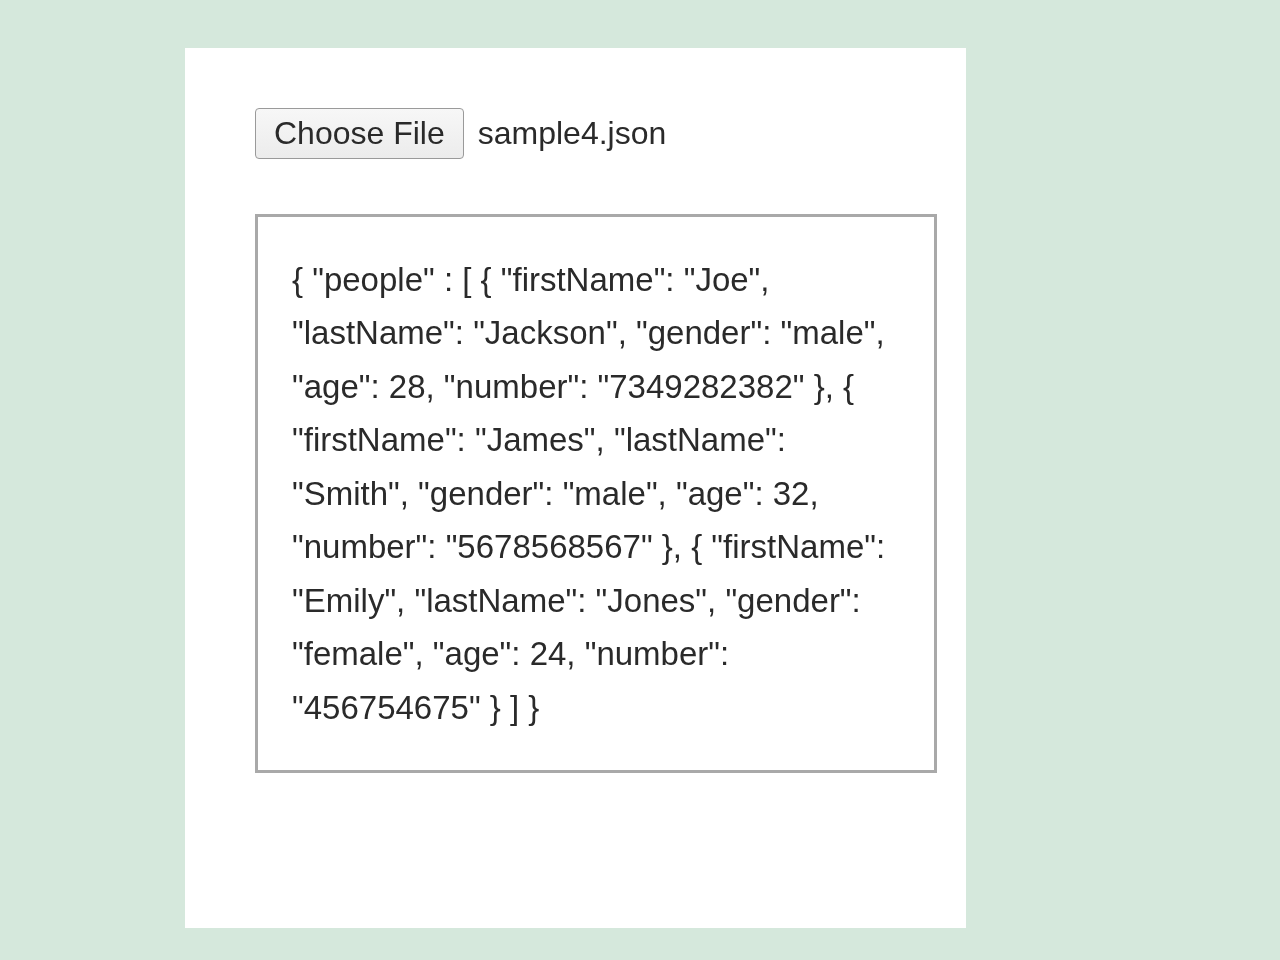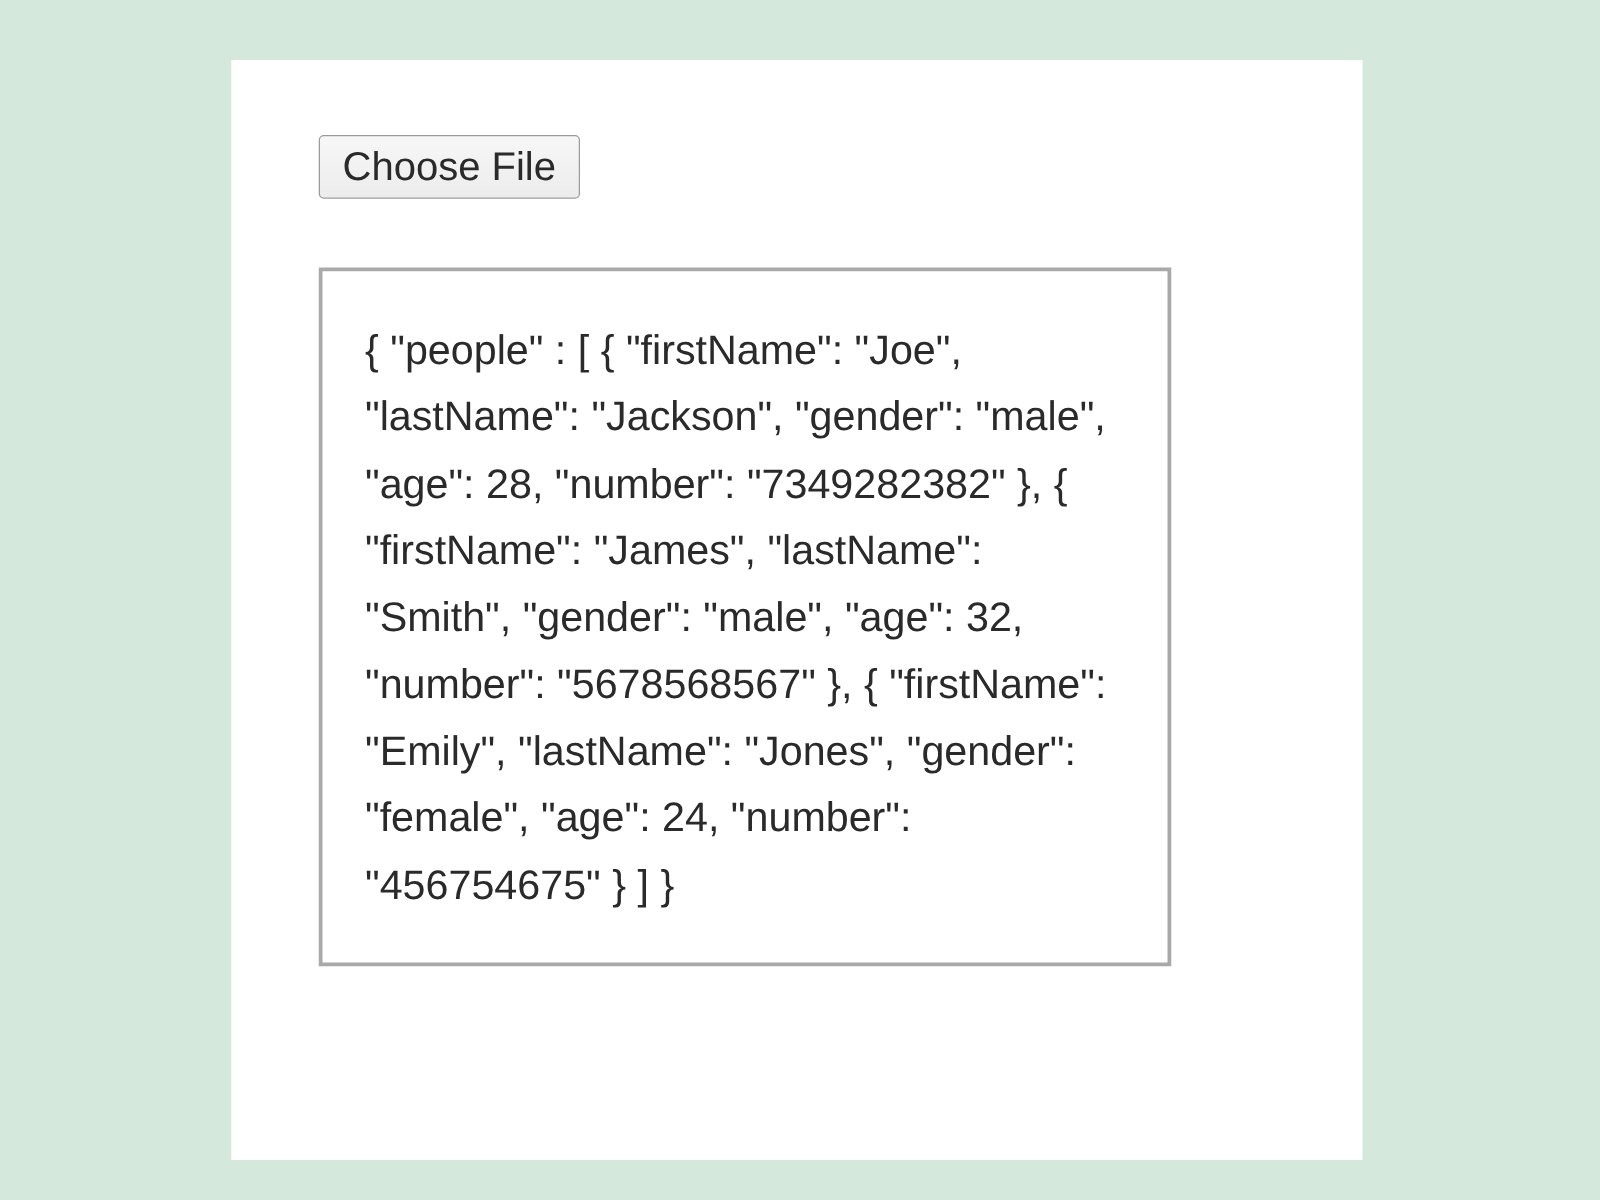--- a/index.html
+++ b/index.html
@@ -14,21 +14,21 @@
       font-family: Arial, Helvetica, sans-serif;
       display: flex;
       align-items: flex-start;
       justify-content: flex-start;
       overflow: hidden;
     }
     .panel {
       background-color: #ffffff;
       margin-top: 48px;
       margin-left: 185px;
-      width: 905px;
+      width: 781px;
       height: 880px;
       padding: 60px 60px 60px 70px;
     }
     .file-row {
       display: flex;
       align-items: center;
       gap: 14px;
       margin-bottom: 55px;
     }
     .choose-file-btn {
@@ -57,17 +57,18 @@
       word-wrap: break-word;
       font-family: Arial, Helvetica, sans-serif;
     }
   </style>
 </head>
 <body>
 
 <div class="panel">
   <div class="file-row">
     <button class="choose-file-btn">Choose File</button>
+    <span class="file-name">sample4.json</span>
   </div>
   <div class="json-box">
     <div class="json-text">{ "people" : [ { "firstName": "Joe", "lastName": "Jackson", "gender": "male", "age": 28, "number": "7349282382" }, { "firstName": "James", "lastName": "Smith", "gender": "male", "age": 32, "number": "5678568567" }, { "firstName": "Emily", "lastName": "Jones", "gender": "female", "age": 24, "number": "456754675" } ] }</div>
   </div>
 </div>
 
 </body></html>

